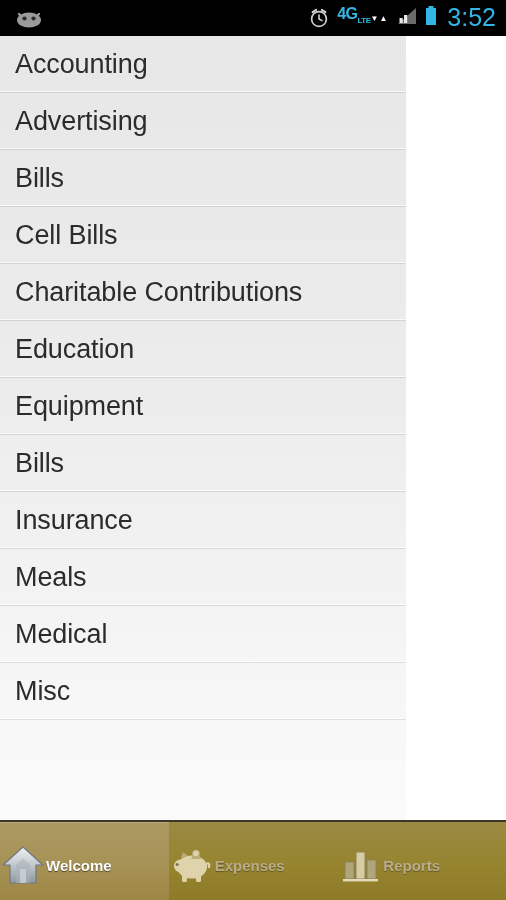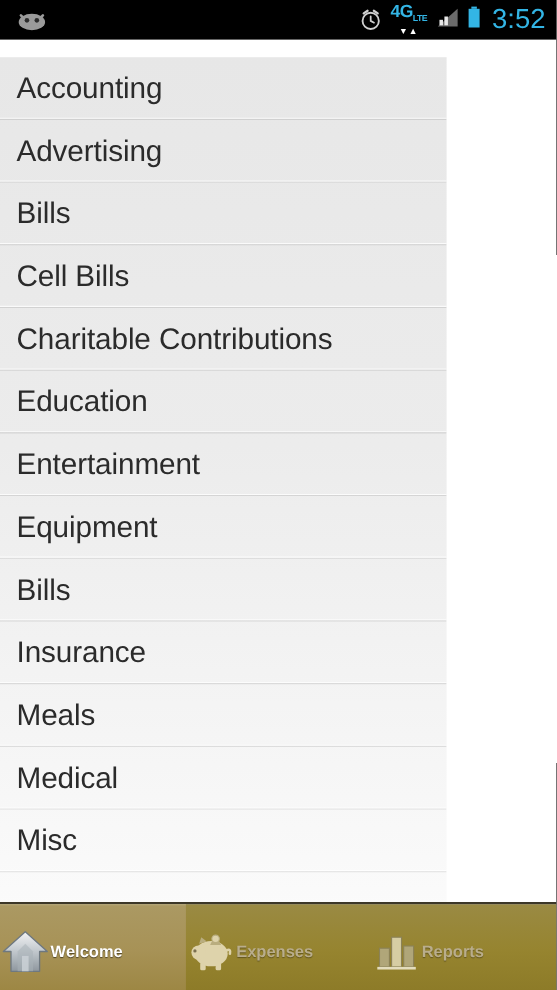--- a/index.html
+++ b/index.html
@@ -39,21 +39,20 @@
   }
   #status-bar .right {
     display: flex;
     align-items: center;
     gap: 7px;
   }
   .android-face { display:block; }
   .alarm-icon { display:block; }
   .lte-wrap {
     display: flex;
-    flex-direction: column;
     align-items: center;
     line-height: 1;
   }
   .lte-text {
     color: #33b5e5;
     font-size: 16px;
     font-weight: bold;
     letter-spacing: -0.5px;
     line-height: 14px;
     font-family: "Liberation Sans", sans-serif;
@@ -76,21 +75,20 @@
   }
 
   
   #list-container {
     position: absolute;
     top: 36px; left: 0;
     width: 406px;
     height: 784px;
     overflow: hidden;
     background: linear-gradient(to bottom, #e7e7e7 0%, #ececec 45%, #f4f4f4 75%, #fbfbfb 100%);
-    margin-top: 16px;
   }
   .list-row {
     position: relative;
     height: 57px;
     box-sizing: border-box;
     border-bottom: 1px solid rgba(0,0,0,0.10);
     box-shadow: inset 0 -2px 0 -1px rgba(255,255,255,0.75);
     display: flex;
     align-items: center;
     padding-left: 15px;
@@ -216,23 +214,20 @@
       <span class="label">Bills</span>
     </div>
     <div class="list-row">
       <span class="label">Cell Bills</span>
     </div>
     <div class="list-row">
       <span class="label">Charitable Contributions</span>
     </div>
     <div class="list-row">
       <span class="label">Education</span>
-    </div>
-    <div class="list-row">
-      <span class="label">Entertainment</span>
     </div>
     <div class="list-row">
       <span class="label">Equipment</span>
     </div>
     <div class="list-row">
       <span class="label">Bills</span>
     </div>
     <div class="list-row">
       <span class="label">Insurance</span>
     </div>

